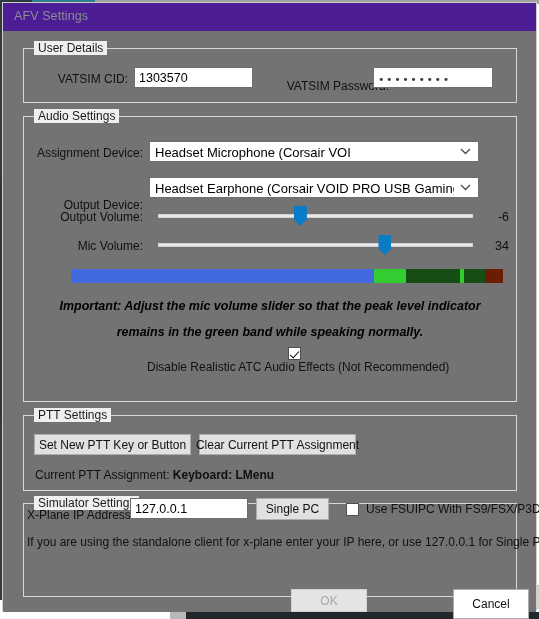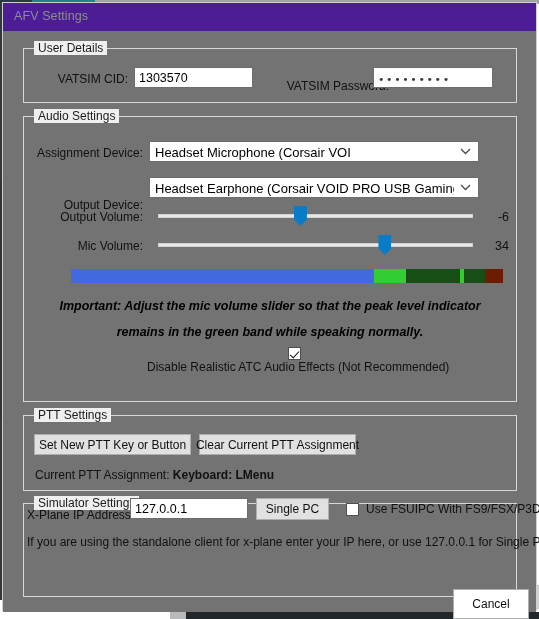--- a/index.html
+++ b/index.html
@@ -218,17 +218,18 @@
       </div>
       <div class="lbl" style="left:24px;top:477px;">X-Plane IP Address:</div>
       <div class="textbox" style="left:127px;top:467px;width:118px;height:21px;">127.0.0.1</div>
       <div class="btn" style="left:253px;top:467px;width:73px;height:22px;">Single PC</div>
       <div class="cbrow" style="left:343px;top:471px;">
         <span class="cbox"></span>
         <span class="cblabel">Use FSUIPC With FS9/FSX/P3D</span>
       </div>
       <div class="hint" style="left:24px;top:504px;">If you are using the standalone client for x-plane enter your IP here, or use 127.0.0.1 for Single PC</div>
 
+      <div class="btn disabled" style="left:288px;top:558px;width:76px;height:23px;">OK</div>
       <div class="btn plain" style="left:450px;top:558px;width:76px;height:30px;">Cancel</div>
 
     </div>
   </div>
 </div>
 
 </body></html>

